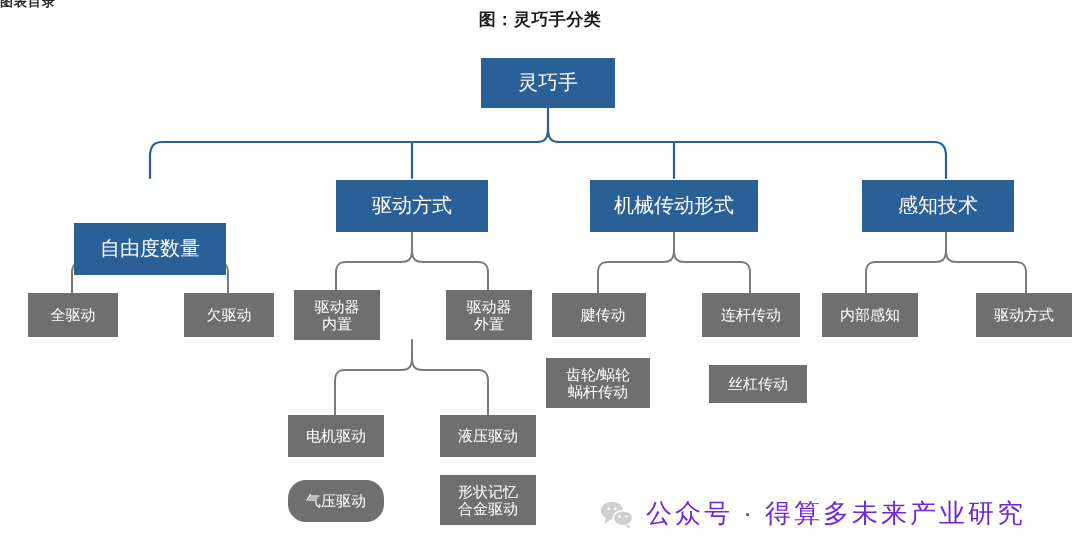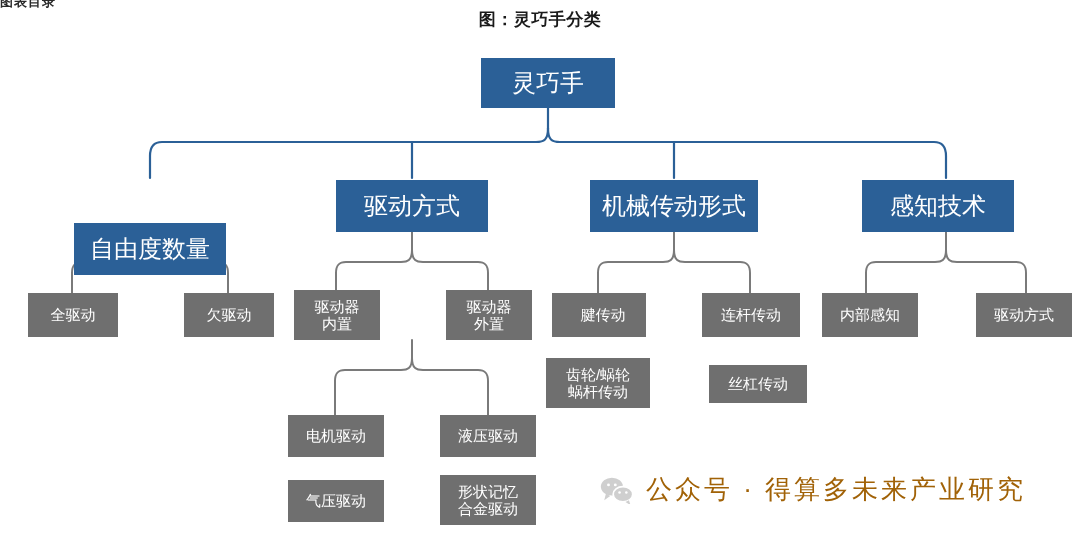--- a/index.html
+++ b/index.html
@@ -28,35 +28,36 @@
   
   .node{
     position:absolute;
     display:flex;align-items:center;justify-content:center;
     text-align:center;
     color:#ffffff;
     line-height:1.15;
     box-sizing:border-box;
     white-space:pre-line;
   }
-  .node.blue{background:#2B6097;font-size:24px;}
+  .node.blue{background:#2B6097;font-size:20px;font-family:Liberation Mono, monospace;}
   .node.gray{background:#6F6F6F;font-size:15px;}
 
   
   #wires{position:absolute;left:0;top:0;width:1080px;height:538px;pointer-events:none;}
 
   
   .watermark{
     position:absolute;
     display:flex;align-items:center;gap:12px;
-    color:#a16207;
+    color:#6d28d9;
     font-size:26px;
     letter-spacing:3px;
     white-space:nowrap;
     user-select:none;
+    margin-top:24px;
   }
   .wm-icon{width:34px;height:28px;flex:0 0 auto;}
 </style>
 </head>
 <body>
 
 <div id="stage">
 
   <div class="top-sliver">图表目录</div>
 
@@ -128,21 +129,21 @@
   <div class="node gray" style="left:702px;top:365px;width:98px;height:38px;margin-left:7px;">丝杠传动</div>
 
   <div class="node gray" style="left:822px;top:293px;width:96px;height:44px;">内部感知</div>
 
   <div class="node gray" style="left:976px;top:293px;width:96px;height:44px;">驱动方式</div>
 
   <div class="node gray" style="left:288px;top:415px;width:96px;height:42px;">电机驱动</div>
 
   <div class="node gray" style="left:440px;top:415px;width:96px;height:42px;">液压驱动</div>
 
-  <div class="node gray" style="left:288px;top:480px;width:96px;height:42px;">气压驱动</div>
+  <div class="node gray" style="left:288px;top:480px;width:96px;height:42px;border-radius:18px;">气压驱动</div>
 
   <div class="node gray" style="left:440px;top:475px;width:96px;height:50px;">形状记忆
 合金驱动</div>
 
   <div class="watermark" style="left:600px;top:472px;">
     <svg class="wm-icon" viewBox="0 0 40 32" xmlns="http://www.w3.org/2000/svg">
       <ellipse cx="14" cy="12" rx="13" ry="10.5" fill="#cfcfcf"></ellipse>
       <polygon points="7,20 5,28 12,23" fill="#cfcfcf"></polygon>
       <ellipse cx="27" cy="21" rx="11.5" ry="9" fill="#cfcfcf" stroke="#ffffff" stroke-width="2"></ellipse>
       <polygon points="34,28 36,34 30,30" fill="#cfcfcf"></polygon>

